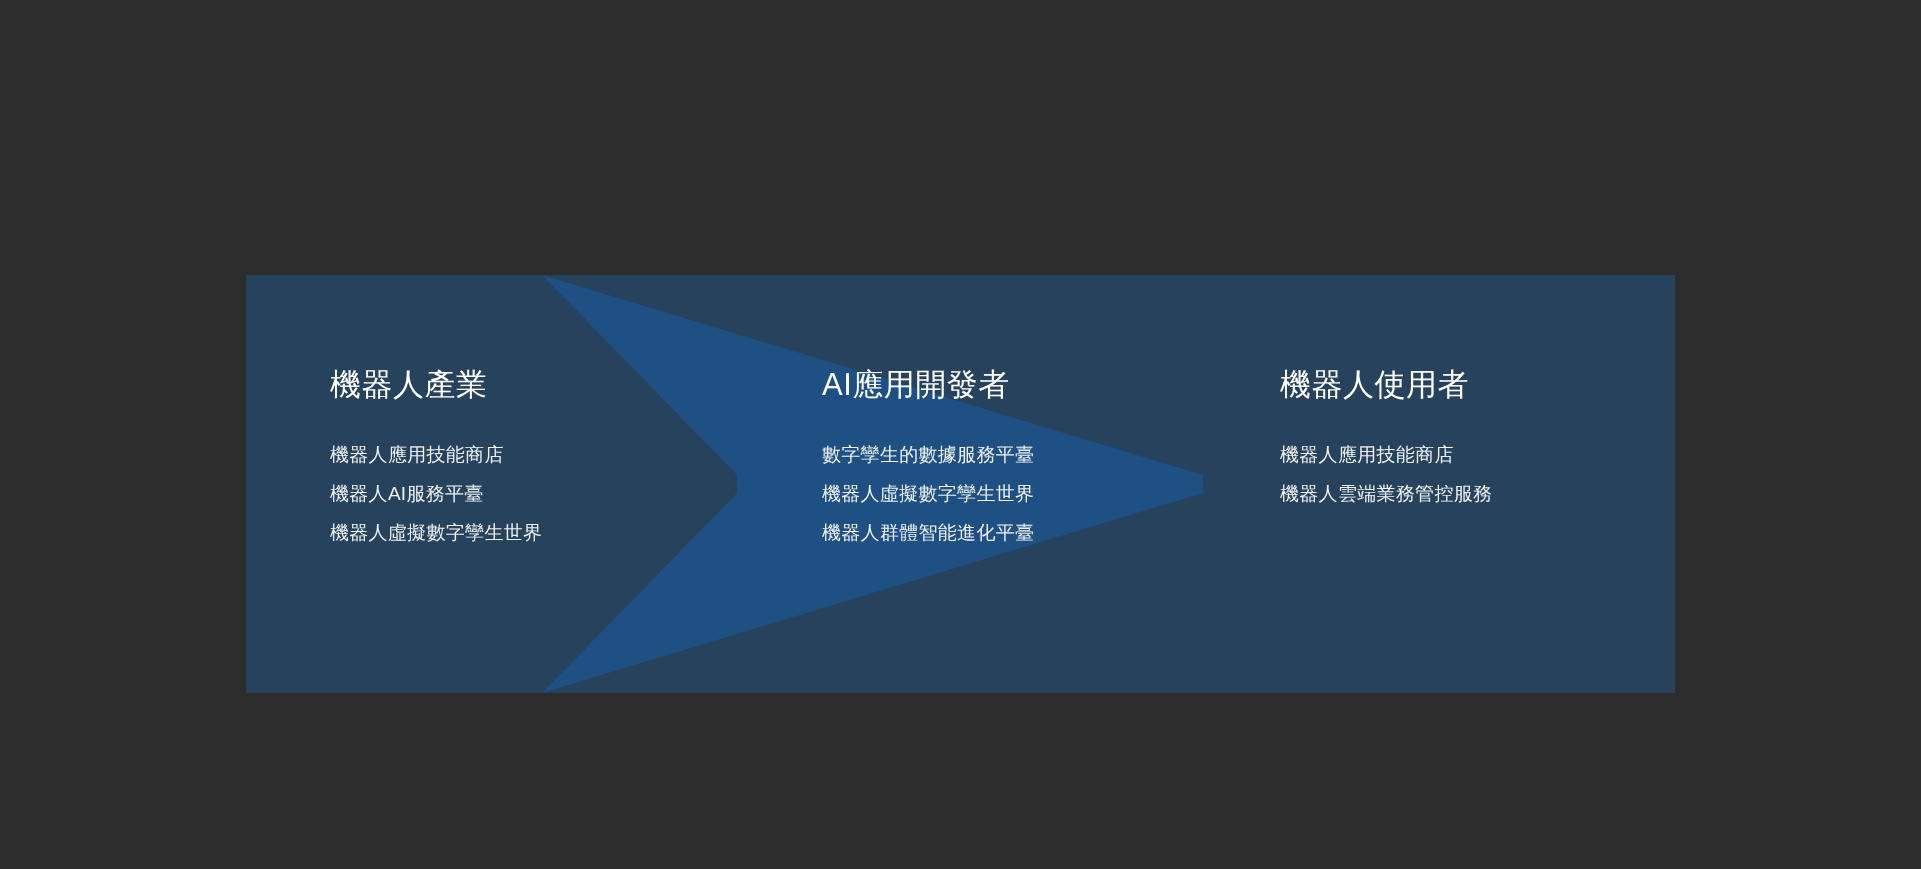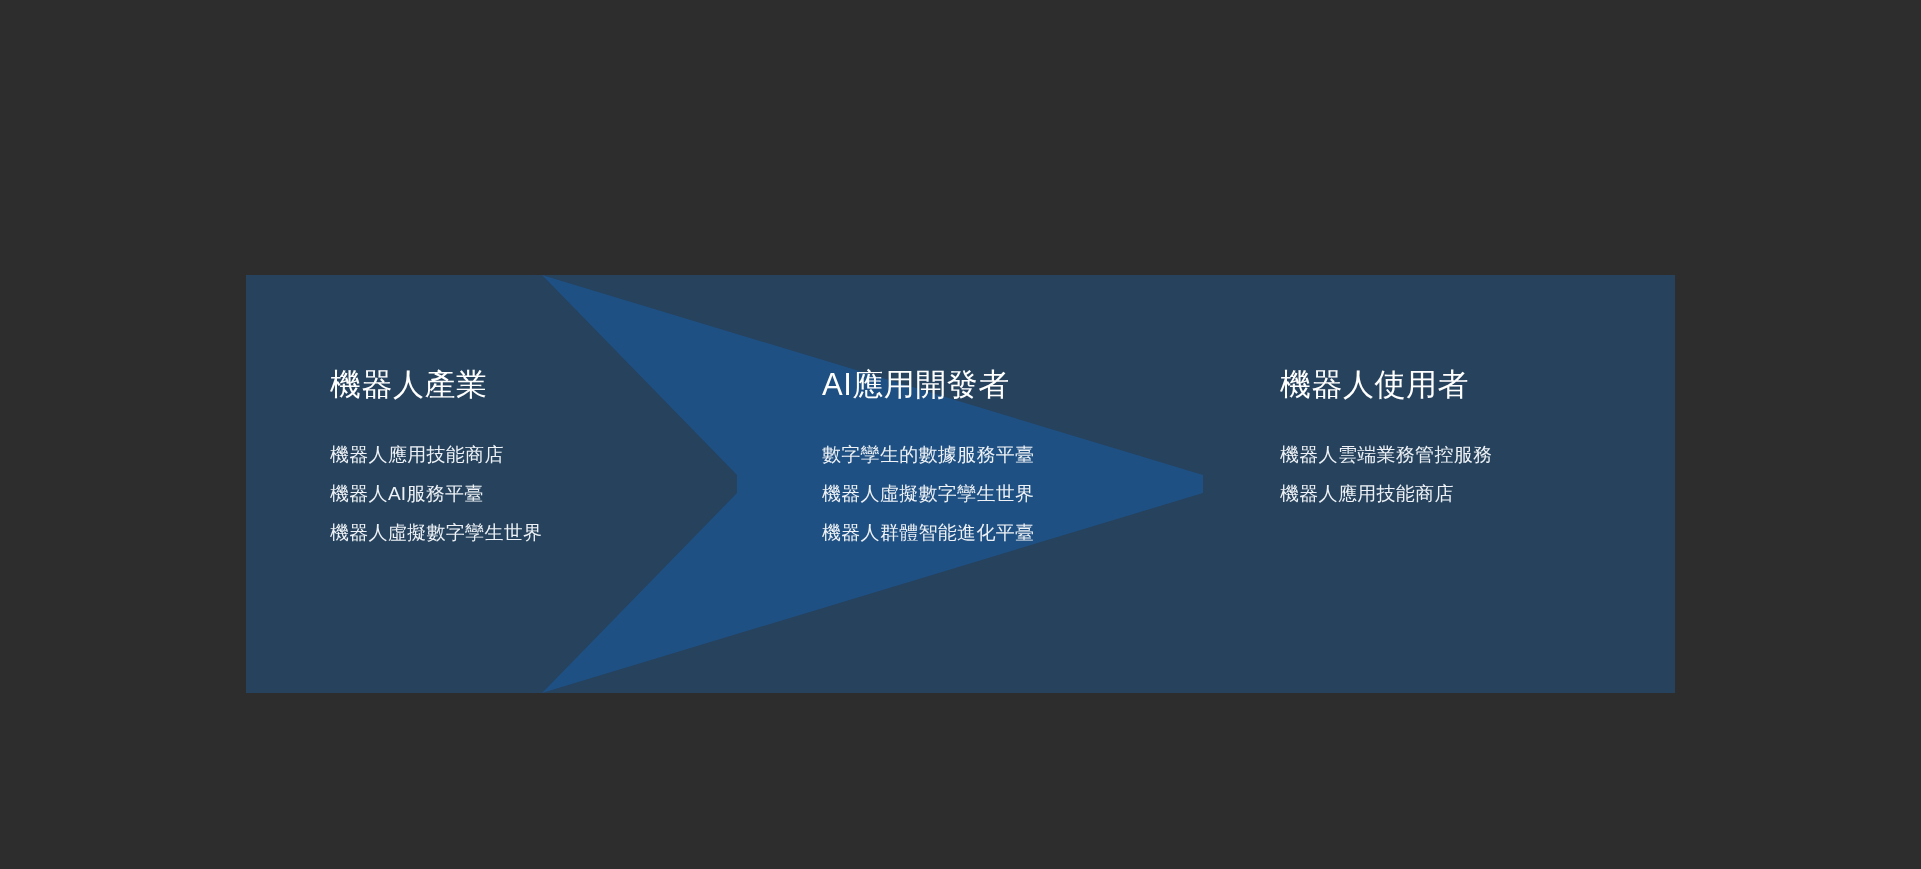--- a/index.html
+++ b/index.html
@@ -98,19 +98,19 @@
       <ul class="col-items">
         <li class="col-item">數字孿生的數據服務平臺</li>
         <li class="col-item">機器人虛擬數字孿生世界</li>
         <li class="col-item">機器人群體智能進化平臺</li>
       </ul>
     </div>
 
     <div class="column" id="col-3">
       <div class="col-title">機器人使用者</div>
       <ul class="col-items">
+        <li class="col-item">機器人應用技能商店</li>
         <li class="col-item">機器人雲端業務管控服務</li>
-        <li class="col-item">機器人應用技能商店</li>
       </ul>
     </div>
 
   </div>
 </div>
 
 </body></html>

